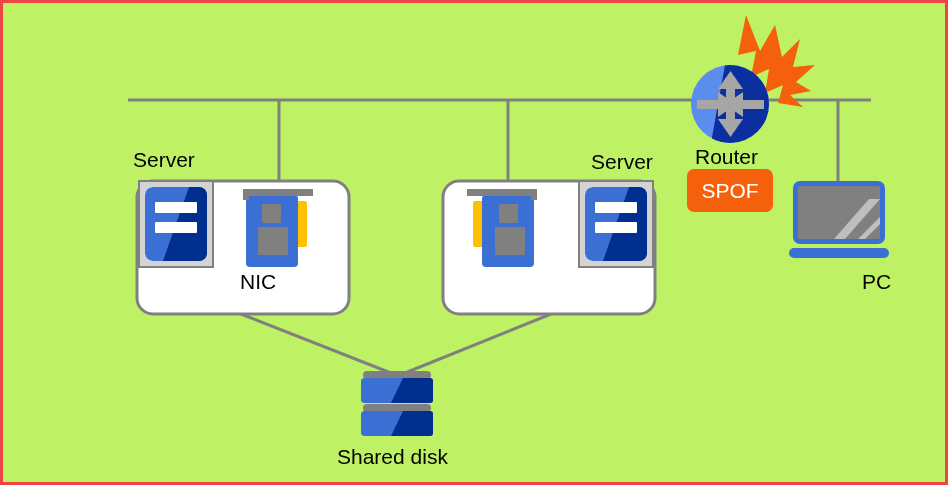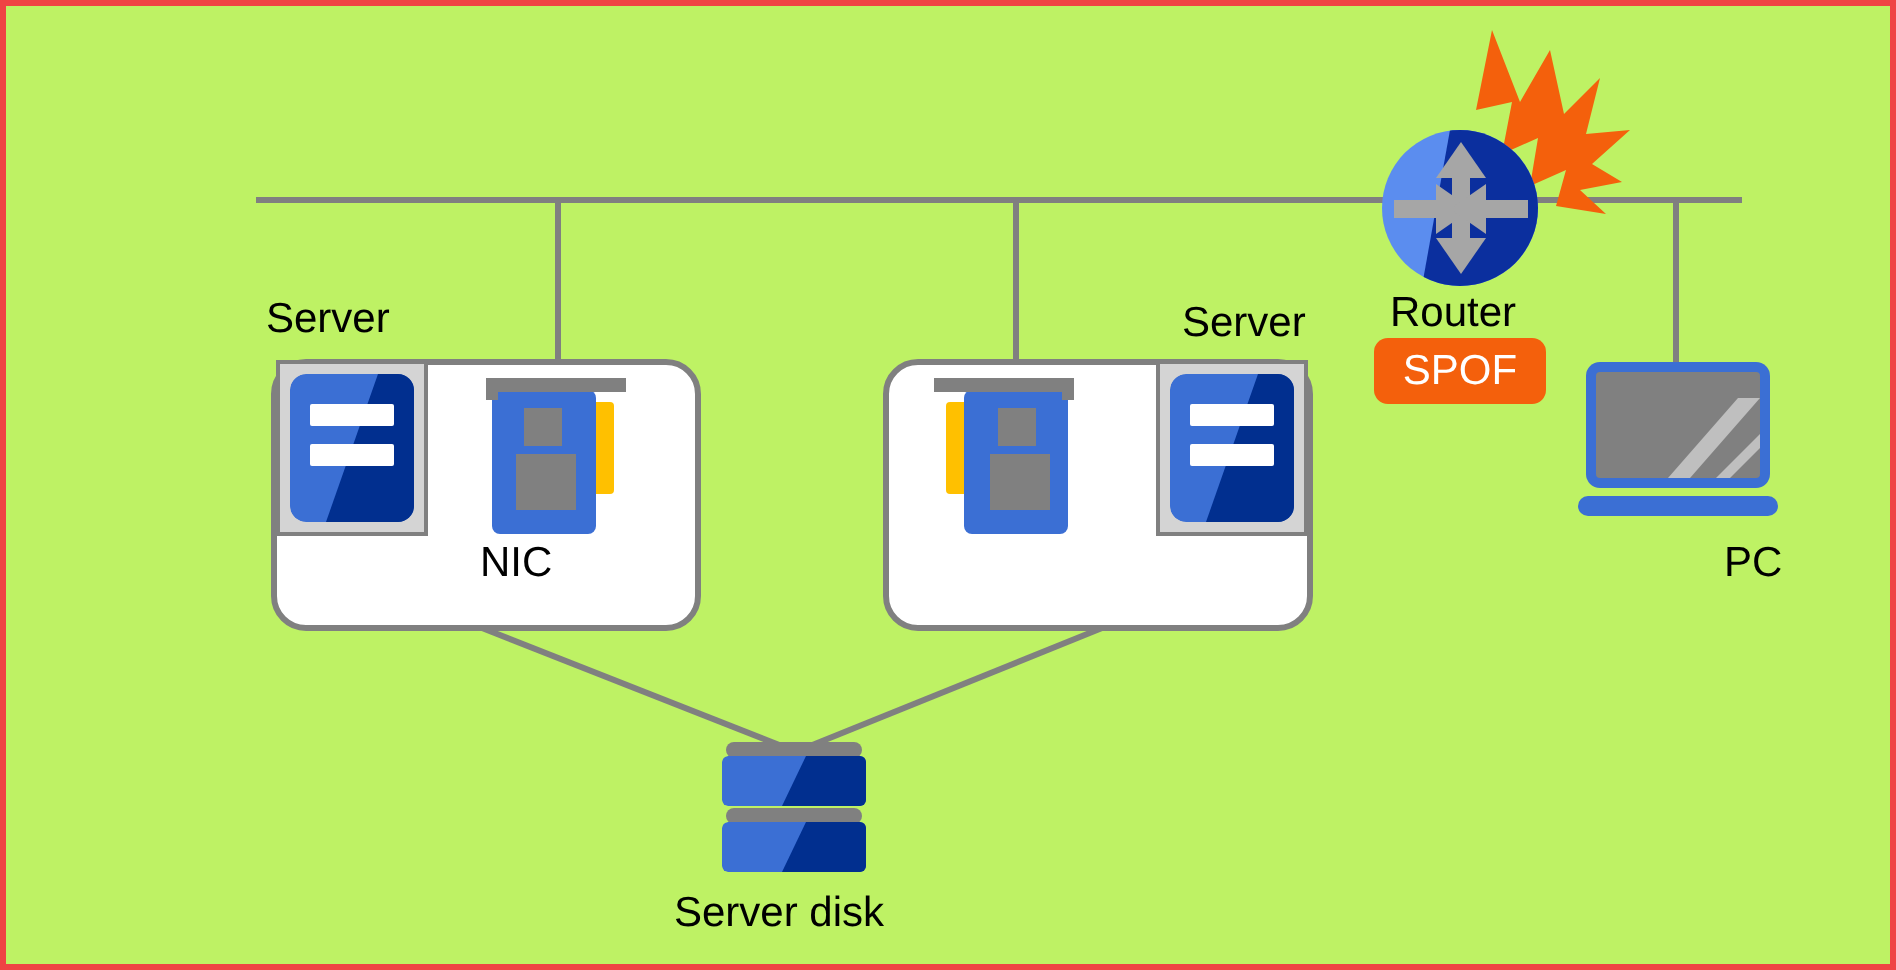--- a/index.html
+++ b/index.html
@@ -175,19 +175,19 @@
   </svg>
 
   <div class="lbl" style="left:130px; top:146px;">Server</div>
 
   <div class="lbl" style="left:237px; top:268px;">NIC</div>
 
   <div class="lbl" style="left:588px; top:148px;">Server</div>
 
   <div class="lbl" style="left:692px; top:143px;">Router</div>
 
-  <div class="badge-spof" style="left:684px; top:166px; width:86px; height:33px; background:#f4600c;">SPOF</div>
+  <div class="badge-spof" style="left:684px; top:166px; width:86px; height:43px; background:#f4600c;">SPOF</div>
 
   <div class="lbl" style="left:859px; top:268px;">PC</div>
 
-  <div class="lbl" style="left:334px; top:443px;">Server disk</div>
+  <div class="lbl" style="left:334px; top:443px;">Shared disk</div>
 
 </div>
 
 </body></html>

